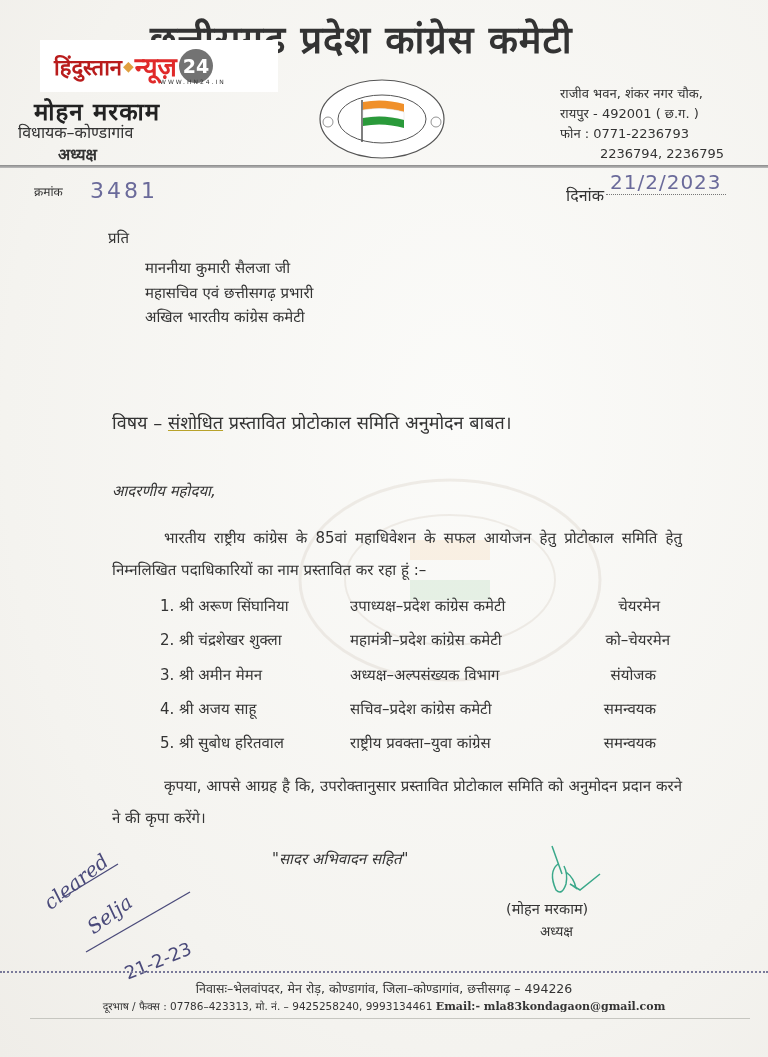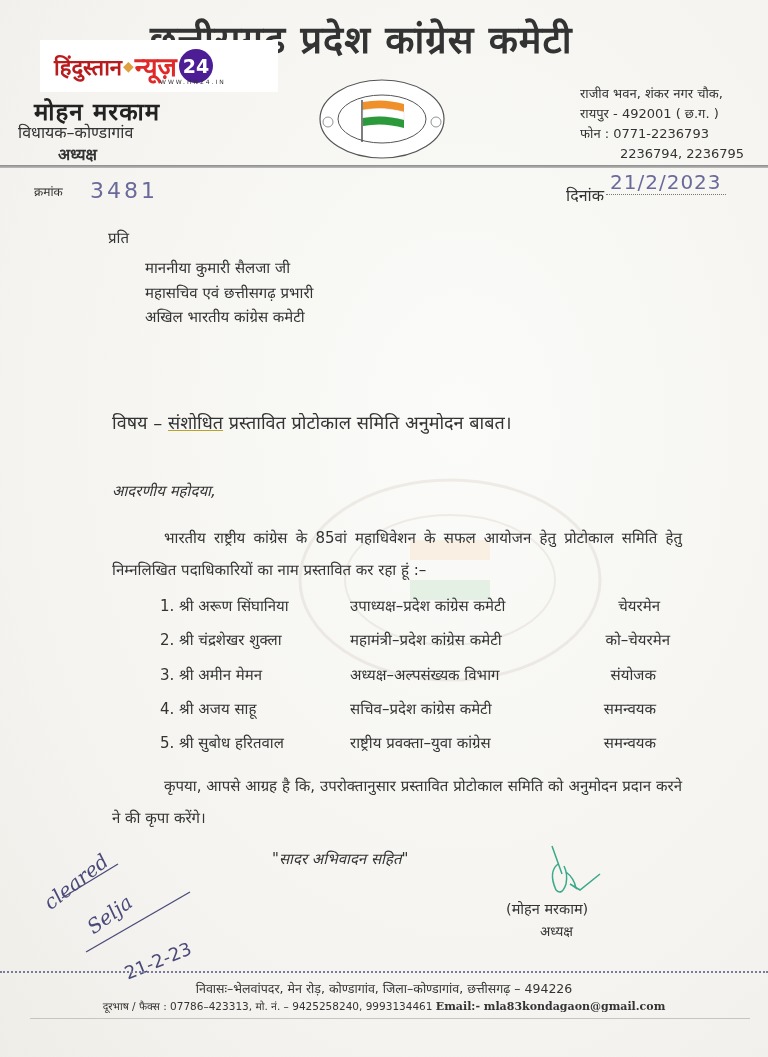--- a/index.html
+++ b/index.html
@@ -26,40 +26,40 @@
     position: absolute; left: 40px; top: 40px; width: 238px; height: 52px;
     background: #ffffff;
     display: flex; align-items: center; padding-left: 14px; box-sizing: border-box;
   }
   .wm-hindustan { color: #b91c1c; font-size: 22px; font-weight: bold; font-family: "DejaVu Sans", sans-serif; }
   .wm-sep { color: #e0a040; font-size: 14px; margin: 0 1px; }
   .wm-news { color: #e02a2a; font-size: 26px; font-weight: bold; font-family: "DejaVu Sans", sans-serif; }
   .wm-24 {
     display: inline-flex; align-items: center; justify-content: center;
     width: 34px; height: 34px; border-radius: 50%;
-    background: #4c1d95; color: #fff; font-weight: bold; font-size: 19px; margin-left: 2px;
+    background: #737373; color: #fff; font-weight: bold; font-size: 19px; margin-left: 2px;
   }
   .wm-url {
     position: absolute; left: 120px; top: 38px; font-size: 6px; letter-spacing: 2px; color: #333;
   }
   .leader-name {
     position: absolute; left: 34px; top: 94px; font-size: 24px; font-weight: bold; color: #222;
     letter-spacing: 1px;
   }
   .leader-desig {
     position: absolute; left: 18px; top: 121px; font-size: 16px; color: #333;
   }
   .leader-role {
     position: absolute; left: 58px; top: 143px; font-size: 16px; font-weight: bold; color: #333;
   }
   .emblem {
     position: absolute; left: 318px; top: 78px; width: 128px; height: 82px;
   }
   .address-block {
-    position: absolute; left: 580px; top: 84px; font-size: 13px; line-height: 20px; color: #333;
+    position: absolute; left: 560px; top: 84px; font-size: 13px; line-height: 20px; color: #333;
   }
   .address-block .indent { padding-left: 40px; }
   .header-rule {
     position: absolute; left: 0; top: 165px; width: 768px; height: 3px;
     background: linear-gradient(#8a8a8a, #bdbdbd);
   }
   
   .ref-label { position: absolute; left: 34px; top: 183px; font-size: 12px; color: #333; }
   .ref-value { position: absolute; left: 90px; top: 178px; font-size: 22px; color: #6a6a9a; font-family: "DejaVu Sans", sans-serif; letter-spacing: 3px; }
   .date-label { position: absolute; left: 566px; top: 184px; font-size: 16px; color: #333; }

